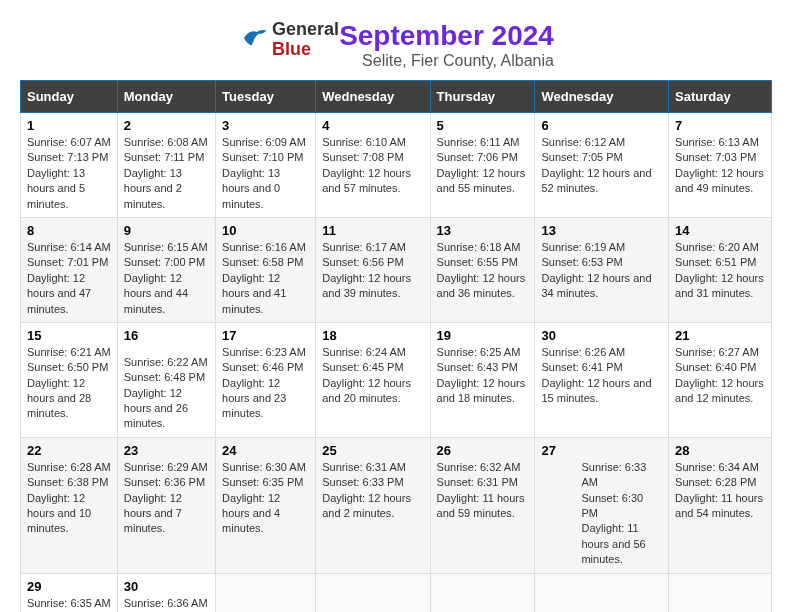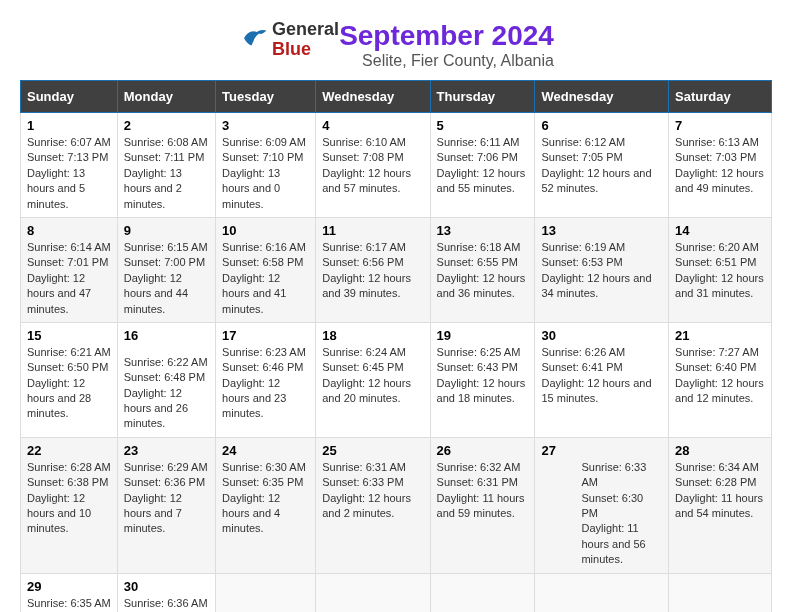--- a/index.html
+++ b/index.html
@@ -247,21 +247,21 @@
 Daylight: 12 hours and 18 minutes.</div>
         </td>
         <td>
           <span class="day-num">30</span>
           <div class="day-info" style="white-space: pre-line;">Sunrise: 6:26 AM
 Sunset: 6:41 PM
 Daylight: 12 hours and 15 minutes.</div>
         </td>
         <td>
           <span class="day-num">21</span>
-          <div class="day-info" style="white-space: pre-line;">Sunrise: 7:27 AM
+          <div class="day-info" style="white-space: pre-line;">Sunrise: 6:27 AM
 Sunset: 6:40 PM
 Daylight: 12 hours and 12 minutes.</div>
         </td>
       </tr>
       <tr>
         <td>
           <span class="day-num">22</span>
           <div class="day-info" style="white-space: pre-line;">Sunrise: 6:28 AM
 Sunset: 6:38 PM
 Daylight: 12 hours and 10 minutes.</div>

